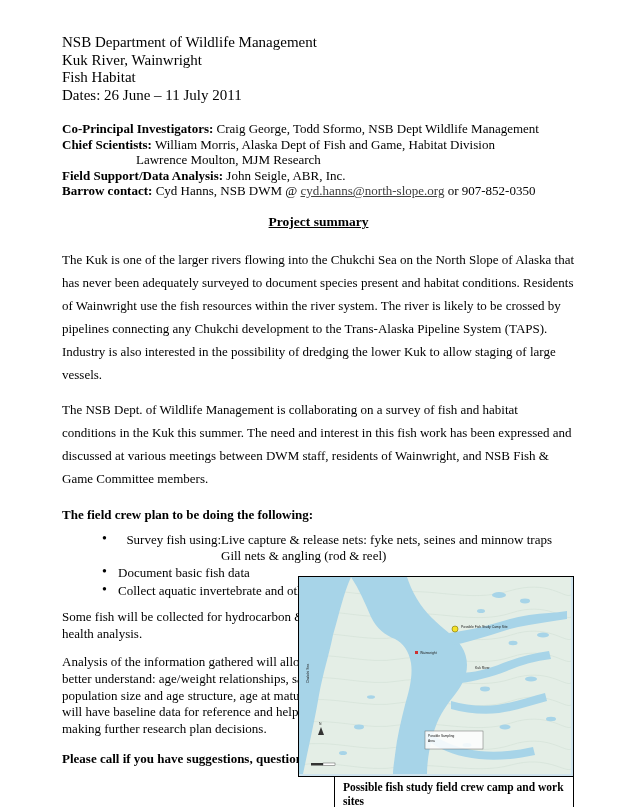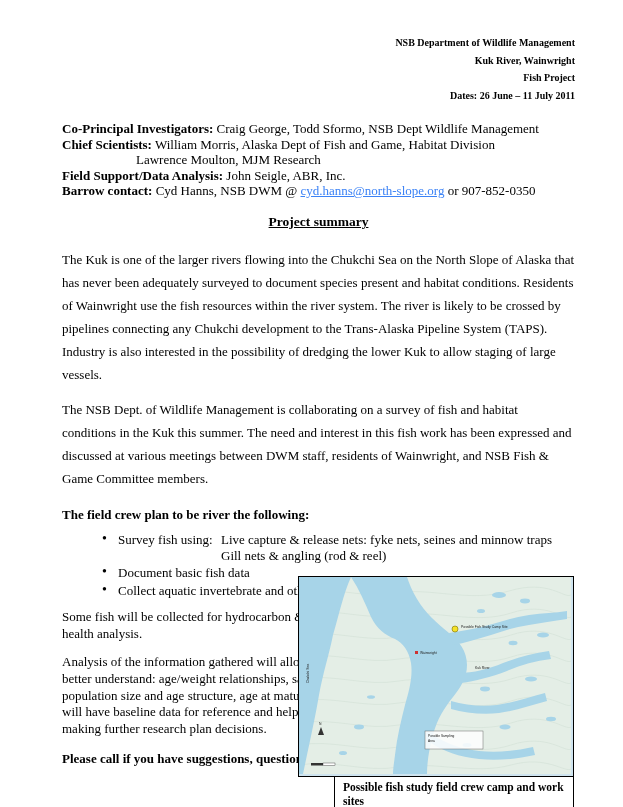--- a/index.html
+++ b/index.html
@@ -13,44 +13,44 @@
   .page {
     position: relative;
     width: 623px;
     height: 807px;
     background: #ffffff;
     overflow: hidden;
     box-sizing: border-box;
     padding: 34px 48px 0 62px;
   }
   .title-block {
-    text-align: right;
-    font-weight: bold;
-    font-size: 10px;
+    text-align: left;
+    font-weight: normal;
+    font-size: 15px;
     line-height: 17.5px;
   }
   .title-block div {
     margin: 0;
   }
   .meta {
     margin-top: 17px;
     font-size: 13px;
     line-height: 15.5px;
   }
   .meta-line {
     white-space: nowrap;
   }
   .meta-line b {
     font-weight: bold;
   }
   .indent-1 {
     padding-left: 74px;
   }
   .link {
-    color: #3b82f6;
+    color: #404040;
   }
   .section-head {
     text-align: center;
     font-weight: bold;
     font-size: 13.5px;
     margin-top: 15px;
     margin-bottom: 18px;
   }
   .section-head span {
     text-decoration: underline;
@@ -88,20 +88,21 @@
   .sub-line {
     padding-left: 103px;
     display: block;
   }
   .survey-row {
     white-space: nowrap;
   }
   .survey-label {
     display: inline-block;
     width: 103px;
+    text-align: right;
   }
   .lower-wrap {
     position: relative;
     margin-top: 10px;
   }
   .left-col {
     width: 290px;
   }
   .left-col p {
     font-size: 13px;
@@ -152,21 +153,21 @@
   }
 </style>
 </head>
 <body>
 
 <div class="page">
 
   <div class="title-block">
     <div>NSB Department of Wildlife Management</div>
     <div>Kuk River, Wainwright</div>
-    <div>Fish Project</div>
+    <div>Fish Habitat</div>
     <div>Dates:  26 June – 11 July 2011</div>
   </div>
 
   <div class="meta">
     <div class="meta-line">
       <b>Co-Principal Investigators:</b><span> Craig George, Todd Sformo, NSB Dept Wildlife Management</span>
     </div>
     <div class="meta-line">
       <b>Chief Scientists:</b><span> William Morris, Alaska Dept of Fish and Game, Habitat Division</span>
     </div>
@@ -179,21 +180,21 @@
     </div>
   </div>
 
   <div class="section-head">
     <span>Project summary</span>
   </div>
 
   <p class="body">The Kuk is one of the larger rivers flowing into the Chukchi Sea on the North Slope of Alaska that has never been adequately surveyed to document species present and habitat conditions. Residents of Wainwright use the fish resources within the river system. The river is likely to be crossed by pipelines connecting any Chukchi development to the Trans-Alaska Pipeline System (TAPS).  Industry is also interested in the possibility of dredging the lower Kuk to allow staging of large vessels.</p>
   <p class="body">The NSB Dept. of Wildlife Management is collaborating on a survey of fish and habitat conditions in the Kuk this summer. The need and interest in this fish work has been expressed and discussed at various meetings between DWM staff, residents of Wainwright, and NSB Fish &amp; Game Committee members.</p>
 
-  <div class="crew-head">The field crew plan to be river the following:</div>
+  <div class="crew-head">The field crew plan to be doing the following:</div>
 
   <ul class="bullets">
     <li>
       <span class="survey-row"><span class="survey-label">Survey fish using:</span><span>Live capture &amp; release nets: fyke nets, seines and minnow traps</span></span>
       <span class="sub-line">Gill nets &amp; angling (rod &amp; reel)</span>
     </li>
     <li>Document basic fish data</li>
     <li style="width:252px;">Collect aquatic invertebrate and other samples</li>
   </ul>
 

